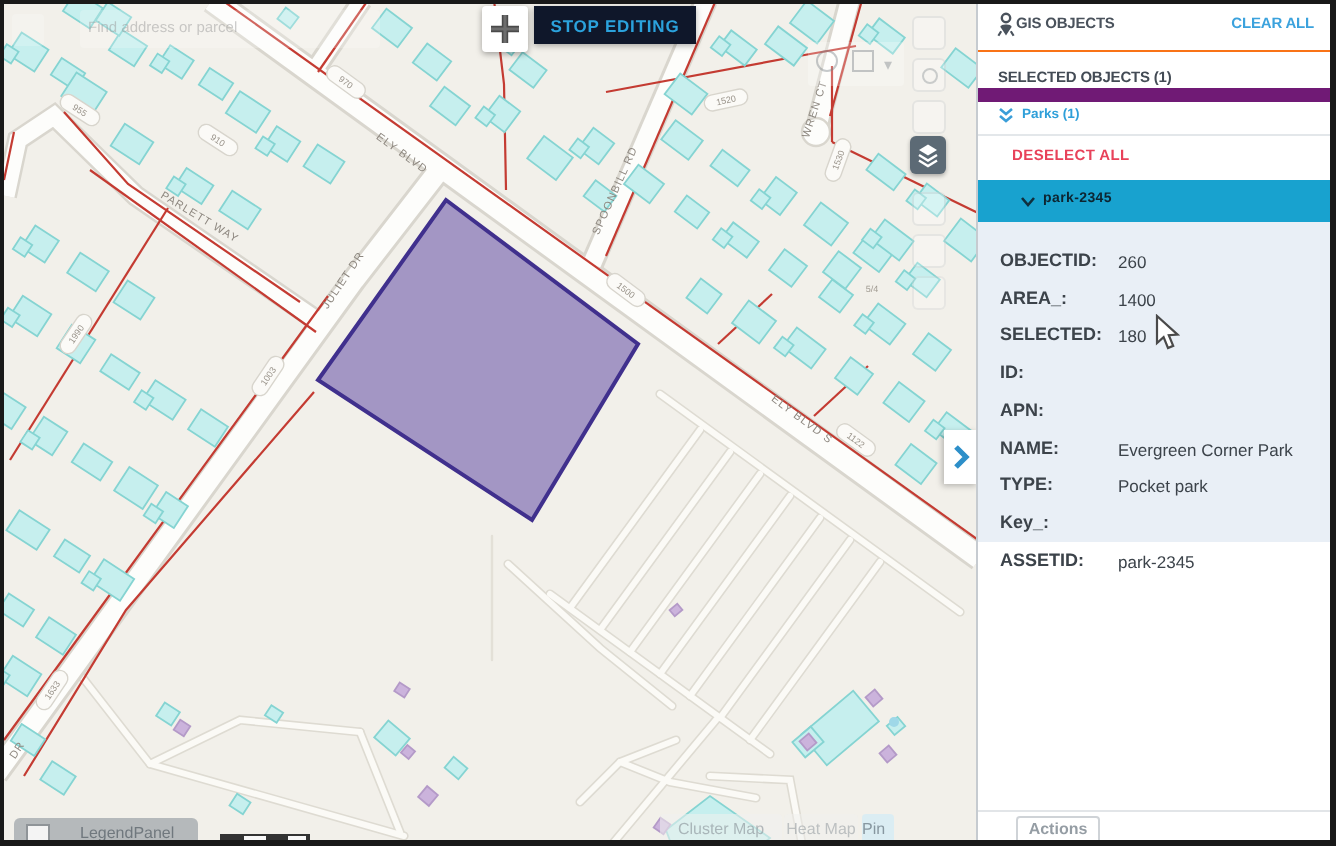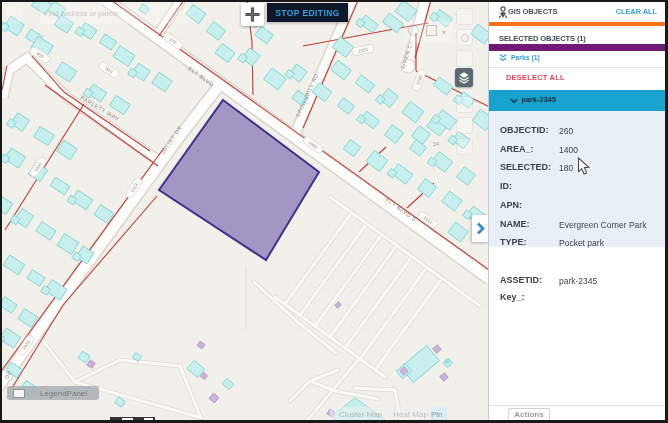--- a/index.html
+++ b/index.html
@@ -337,39 +337,39 @@
 </div>
 
 
 <div class="abs" style="left:472px;top:215px;width:17px;height:27px;background:#fff;box-shadow:-1px 1px 3px rgba(0,0,0,0.25);display:flex;align-items:center;justify-content:center;">
   <svg width="9" height="13" viewBox="0 0 9 13">
         <path d="M2 1.5 L7 6.5 L2 11.5" fill="none" stroke="#2d8fc9" stroke-width="2.6"></path>
       </svg>
 </div>
 
 
-<div class="abs" style="left:7px;top:386px;width:92px;height:14px;background:rgba(170,175,179,0.85);border-radius:3px;">
+<div class="abs" style="left:7px;top:409px;width:92px;height:14px;background:rgba(170,175,179,0.85);border-radius:3px;">
   <div class="abs" style="left:6px;top:3px;width:12px;height:9px;background:#f4f4f4;border:1px solid #8f9498;box-sizing:border-box;"></div>
   <div class="abs" style="left:33px;top:3px;font-size:8px;color:#70787e;">LegendPanel</div>
 </div>
 
 <div class="abs" style="left:110px;top:417px;width:45px;height:4px;border:1px solid #333;box-sizing:border-box;background:#f8f8f8;">
   <div class="abs" style="left:0;top:0;width:11px;height:2px;background:#333;"></div>
   <div class="abs" style="left:22px;top:0;width:11px;height:2px;background:#333;"></div>
   <div class="abs" style="left:42px;top:0;width:1px;height:2px;background:#333;"></div>
 </div>
 
 <div class="abs" style="left:330px;top:407px;width:61px;height:16px;background:rgba(240,240,238,0.55);border-radius:2px;text-align:center;font-size:8px;color:rgba(135,143,150,0.6);line-height:16px;">Cluster Map</div>
 <div class="abs" style="left:392px;top:407px;width:37px;height:16px;background:rgba(240,240,238,0.5);border-radius:2px;text-align:center;font-size:8px;color:rgba(135,143,150,0.5);line-height:16px;">Heat Map</div>
 <div class="abs" style="left:431px;top:407px;width:16px;height:16px;background:rgba(215,236,245,0.85);border-radius:2px;font-size:8px;color:rgba(120,135,145,0.85);line-height:16px;">Pin Map</div>
 </div>
 
 <div class="abs" id="sidebar" style="left:488px;top:0;width:180px;height:423px;background:#fff;border-left:1px solid #c6cbd0;box-sizing:border-box;color:#3c434a;">
 
-  <div class="abs" style="left:0;top:0;width:180px;height:26px;border-bottom:4px solid #f97316;box-sizing:border-box;">
+  <div class="abs" style="left:0;top:0;width:180px;height:26px;border-bottom:1px solid #f97316;box-sizing:border-box;">
     <svg class="abs" style="left:9px;top:6px;" width="10" height="13" viewBox="0 0 10 13">
       <circle cx="5" cy="3" r="2.1" fill="none" stroke="#4a525c" stroke-width="1.2"></circle>
       <path d="M2.2 7.5 C2.2 5.9 7.8 5.9 7.8 7.5 L6.6 9.2 L5 11.8 L3.4 9.2 Z" fill="#4a525c"></path>
       <path d="M2.6 9.6 L1.2 11.9 M7.4 9.6 L8.8 11.9" stroke="#4a525c" stroke-width="1.1" fill="none"></path>
     </svg>
     <span class="abs" style="left:19px;top:7px;font-size:7.5px;font-weight:bold;letter-spacing:-0.1px;color:#4a525c;">GIS OBJECTS</span>
     <span class="abs" style="right:12px;top:7px;font-size:7.5px;font-weight:bold;letter-spacing:-0.1px;color:#3ba2dd;">CLEAR ALL</span>
   </div>
 
   <div class="abs" style="left:0;top:26px;width:180px;height:25px;border-bottom:7px solid #701a75;box-sizing:border-box;">
@@ -388,42 +388,42 @@
 
   <div class="abs" style="left:17px;top:73px;font-size:7.5px;font-weight:bold;letter-spacing:0.2px;color:#e8425a;">DESELECT ALL</div>
 
   <div class="abs" style="left:0;top:90px;width:180px;height:21px;background:#18a2cf;">
     <svg class="abs" style="left:21px;top:8px;" width="8" height="6" viewBox="0 0 8 6">
         <path d="M1 1 L4 4.5 L7 1" fill="none" stroke="#10303e" stroke-width="1.3"></path>
       </svg>
     <span class="abs" style="left:32.5px;top:6px;font-size:7px;font-weight:bold;color:#0d2531;letter-spacing:0.2px;">park-2345</span>
   </div>
 
-  <div class="abs" style="left:0;top:111px;width:180px;height:136px;background:#e9eff6;font-size:8.5px;">
+  <div class="abs" style="left:0;top:111px;width:180px;height:160px;background:#e9eff6;font-size:8.5px;">
 
     <span class="abs al" style="left:11px;top:14px;">OBJECTID:</span>
       <span class="abs" style="left:70px;top:15px;">260</span>
 
     <span class="abs al" style="left:11px;top:33px;">AREA_:</span>
       <span class="abs" style="left:70px;top:34px;">1400</span>
 
     <span class="abs al" style="left:11px;top:51px;">SELECTED:</span>
       <span class="abs" style="left:70px;top:52px;text-align:center;">180</span>
 
     <span class="abs al" style="left:11px;top:70px;">ID:</span>
 
     <span class="abs al" style="left:11px;top:89px;">APN:</span>
 
     <span class="abs al" style="left:11px;top:108px;">NAME:</span>
       <span class="abs" style="left:70px;top:109px;">Evergreen Corner Park</span>
 
     <span class="abs al" style="left:11px;top:126px;">TYPE:</span>
       <span class="abs" style="left:70px;top:127px;">Pocket park</span>
 
-    <span class="abs al" style="left:11px;top:145px;margin-top:36px;">Key_:</span>
+    <span class="abs al" style="left:11px;top:145px;">Key_:</span>
 
     <span class="abs al" style="left:11px;top:164px;">ASSETID:</span>
       <span class="abs" style="left:70px;top:165px;">park-2345</span>
   </div>
 
   <div class="abs" style="left:0;top:405px;width:192px;height:18px;border-top:1px solid #e2e5e8;box-sizing:border-box;">
     <div class="abs" style="left:19px;top:2px;width:42px;height:14px;border:1px solid #cfd3d7;border-radius:2px;box-sizing:border-box;text-align:center;font-size:8px;font-weight:bold;color:#959da4;line-height:12px;">Actions</div>
   </div>
 
   <svg class="abs" style="left:88px;top:157px;" width="14" height="19" viewBox="0 0 14 19">

